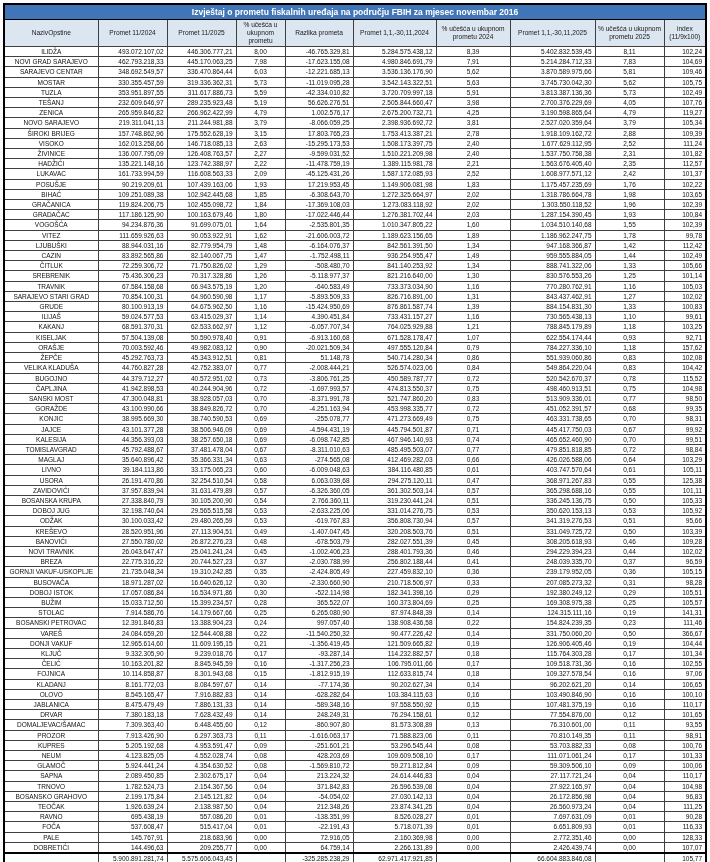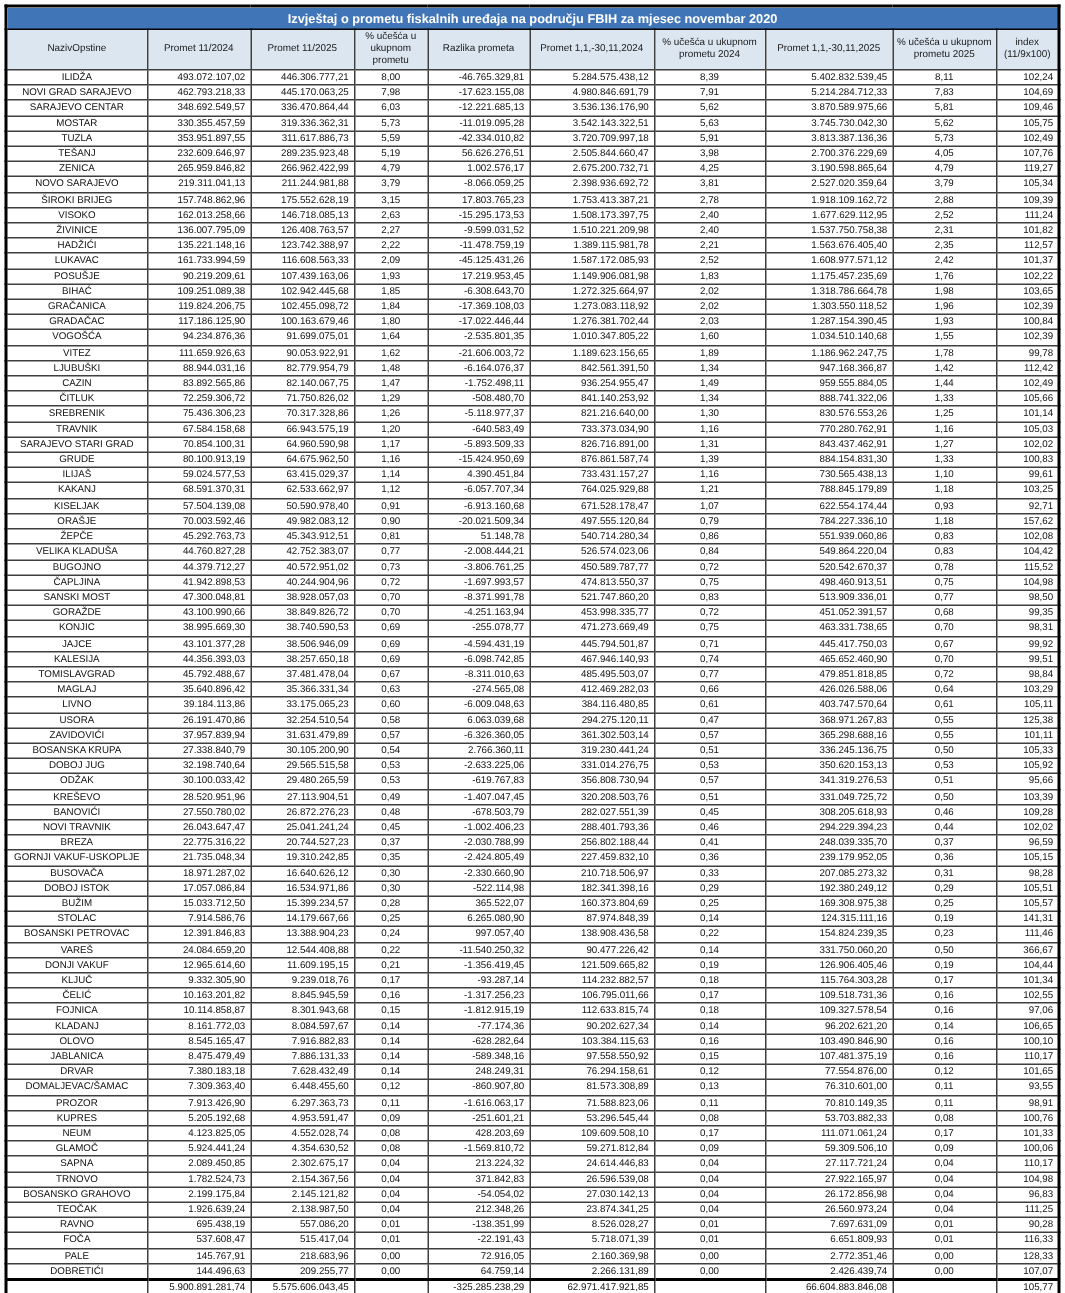--- a/index.html
+++ b/index.html
@@ -28,21 +28,21 @@
       <col class="w3">
       <col class="w4">
     <col class="w5">
       <col class="w6">
       <col class="w7">
       <col class="w8">
       <col class="w9">
   </colgroup>
   <thead>
     <tr>
-      <td class="title-cell" colspan="10">Izvještaj o prometu fiskalnih uređaja na području FBIH za mjesec novembar 2020</td>
+      <td class="title-cell" colspan="10">Izvještaj o prometu fiskalnih uređaja na području FBIH za mjesec novembar 2016</td>
     </tr>
     <tr>
       <th>NazivOpstine</th>
       <th>Promet 11/2024</th>
       <th>Promet 11/2025</th>
       <th>% učešća u ukupnom prometu</th>
       <th>Razlika prometa</th>
       <th>Promet 1,1,-30,11,2024</th>
       <th>% učešća u ukupnom prometu 2024</th>
       <th>Promet 1,1,-30,11,2025</th>

